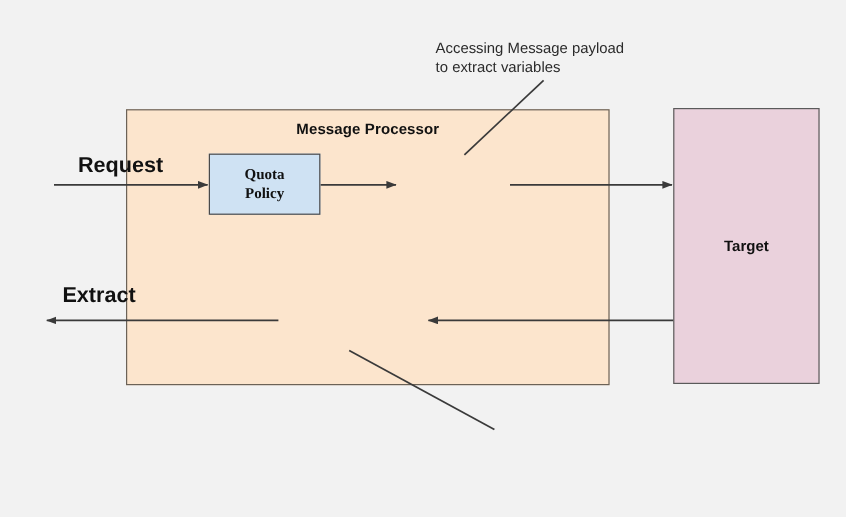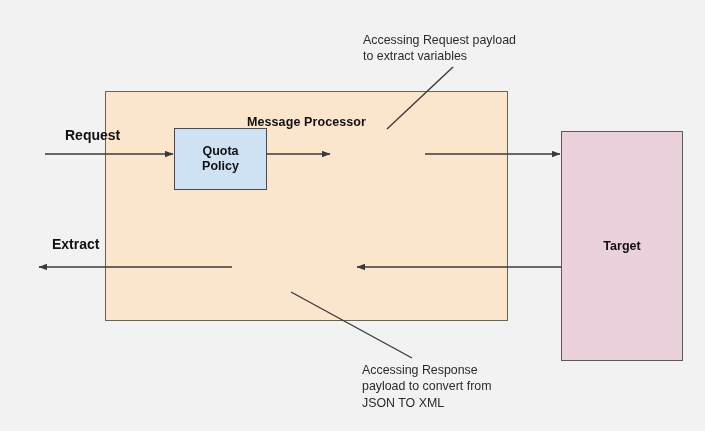--- a/index.html
+++ b/index.html
@@ -38,41 +38,41 @@
   .node-container {
     border: 1.6px solid #6b6257;
     background: #fce5cd;
     align-items: flex-start;
     justify-content: center;
   }
   .container-title {
     font-size: 12.5px;
     font-weight: bold;
     color: #111111;
-    margin-top: 23px;
+    margin-top: 9px;
     letter-spacing: 0.1px;
   }
   .node-policy {
     border: 1.4px solid #4a4a4a;
     background: #cfe2f3;
     font-size: 12.5px;
     font-weight: bold;
     color: #111111;
     line-height: 1.22;
   }
   .node-target {
     border: 1.4px solid #5a5a5a;
     background: #ead1dc;
     font-size: 12.5px;
     font-weight: bold;
     color: #111111;
   }
   .edge-label {
     position: absolute;
-    font-size: 14px;
+    font-size: 18px;
     font-weight: bold;
     color: #111111;
     white-space: nowrap;
     padding-left: 32px;
   }
   .annotation {
     position: absolute;
     font-size: 12.4px;
     color: #2b2b2b;
     line-height: 1.32;
@@ -81,21 +81,21 @@
 </style>
 </head>
 <body>
 
 <div id="diagram-root">
 
   <div class="node node-container" style="left:105px; top:91px; width:403px; height:230px;">
     <div class="container-title">Message Processor</div>
   </div>
 
-  <div class="node node-target" style="left:561px; top:90px; width:122px; height:230px;margin-top:41px;">
+  <div class="node node-target" style="left:561px; top:90px; width:122px; height:230px;">
     <span>Target</span>
   </div>
 
   <svg class="layer">
     <defs>
       <marker id="arrowR" markerWidth="9" markerHeight="9" refX="8" refY="3.2" orient="auto" markerUnits="userSpaceOnUse">
         <path d="M0,0 L8.5,3.2 L0,6.4 z" fill="#3a3a3a"></path>
       </marker>
       <marker id="arrowL" markerWidth="9" markerHeight="9" refX="8" refY="3.2" orient="auto" markerUnits="userSpaceOnUse">
         <path d="M0,0 L8.5,3.2 L0,6.4 z" fill="#3a3a3a"></path>
@@ -110,31 +110,28 @@
 
     <line x1="561" y1="267" x2="357" y2="267" stroke="#3a3a3a" stroke-width="1.5" marker-end="url(#arrowL)"></line>
 
     <line x1="232" y1="267" x2="39" y2="267" stroke="#3a3a3a" stroke-width="1.5" marker-end="url(#arrowL)"></line>
 
     <line x1="453" y1="67" x2="387" y2="129" stroke="#3a3a3a" stroke-width="1.4"></line>
 
     <line x1="291" y1="292" x2="412" y2="358" stroke="#3a3a3a" stroke-width="1.4"></line>
   </svg>
 
-  <div class="node node-policy" style="left:174px; top:128px; width:93px; height:62px;">
+  <div class="node node-policy" style="left:174px; top:128px; width:93px; height:51px;font-family:Liberation Serif, serif;">
     <span style="white-space: pre-line;">Quota
 Policy</span>
   </div>
 
 
 
   <div class="edge-label" style="left:33px; top:127px;">Request</div>
 
   <div class="edge-label" style="left:20px; top:236px;">Extract</div>
 
-  <div class="annotation" style="left: 363px; top: 32px; white-space: pre-line;">Accessing Request payload
+  <div class="annotation" style="left: 363px; top: 32px; white-space: pre-line;">Accessing Message payload
 to extract variables</div>
 
-  <div class="annotation" style="left: 362px; top: 362px; white-space: pre-line;">Accessing Response
-payload to convert from
-JSON TO XML</div>
 
 </div>
 
 </body></html>

